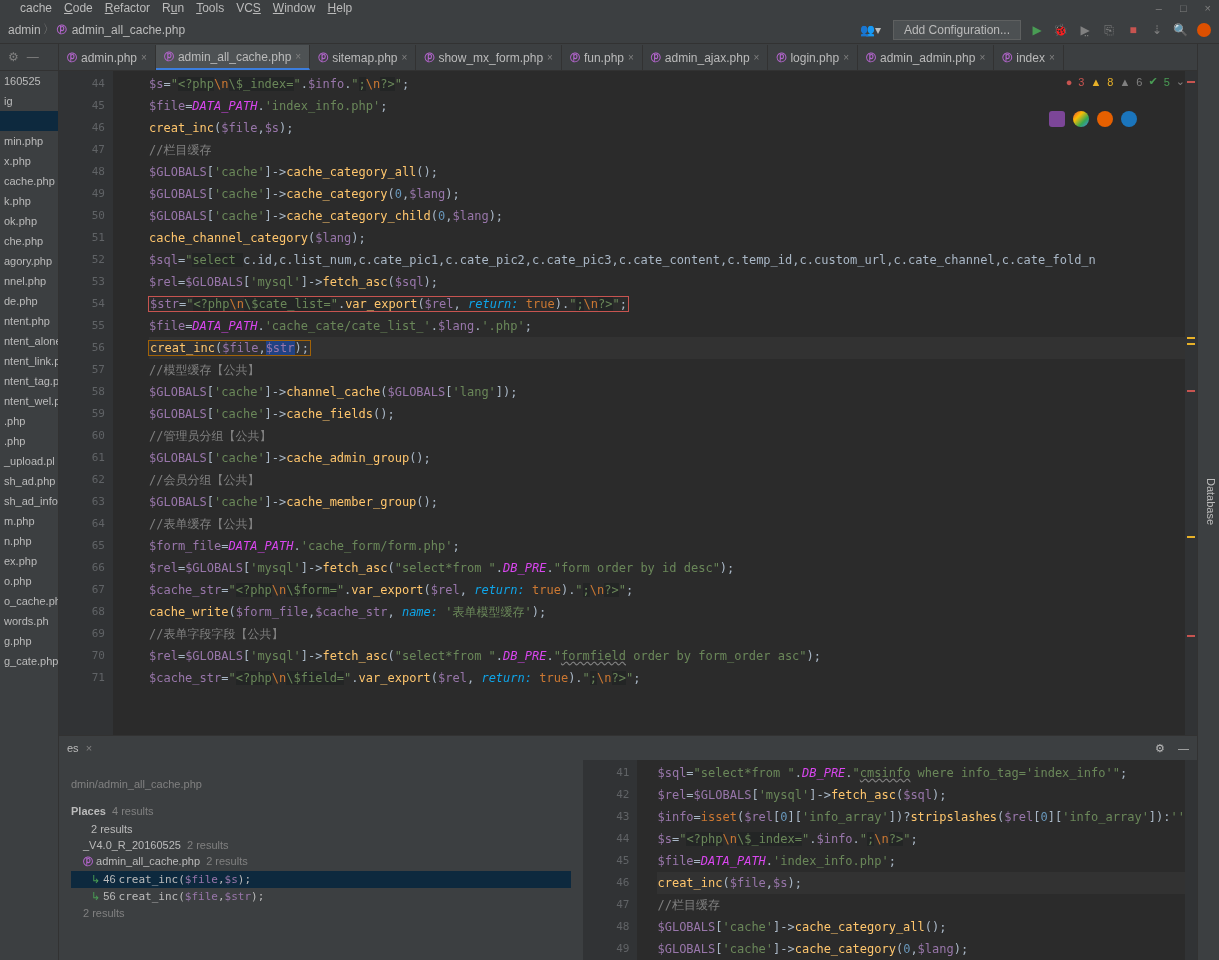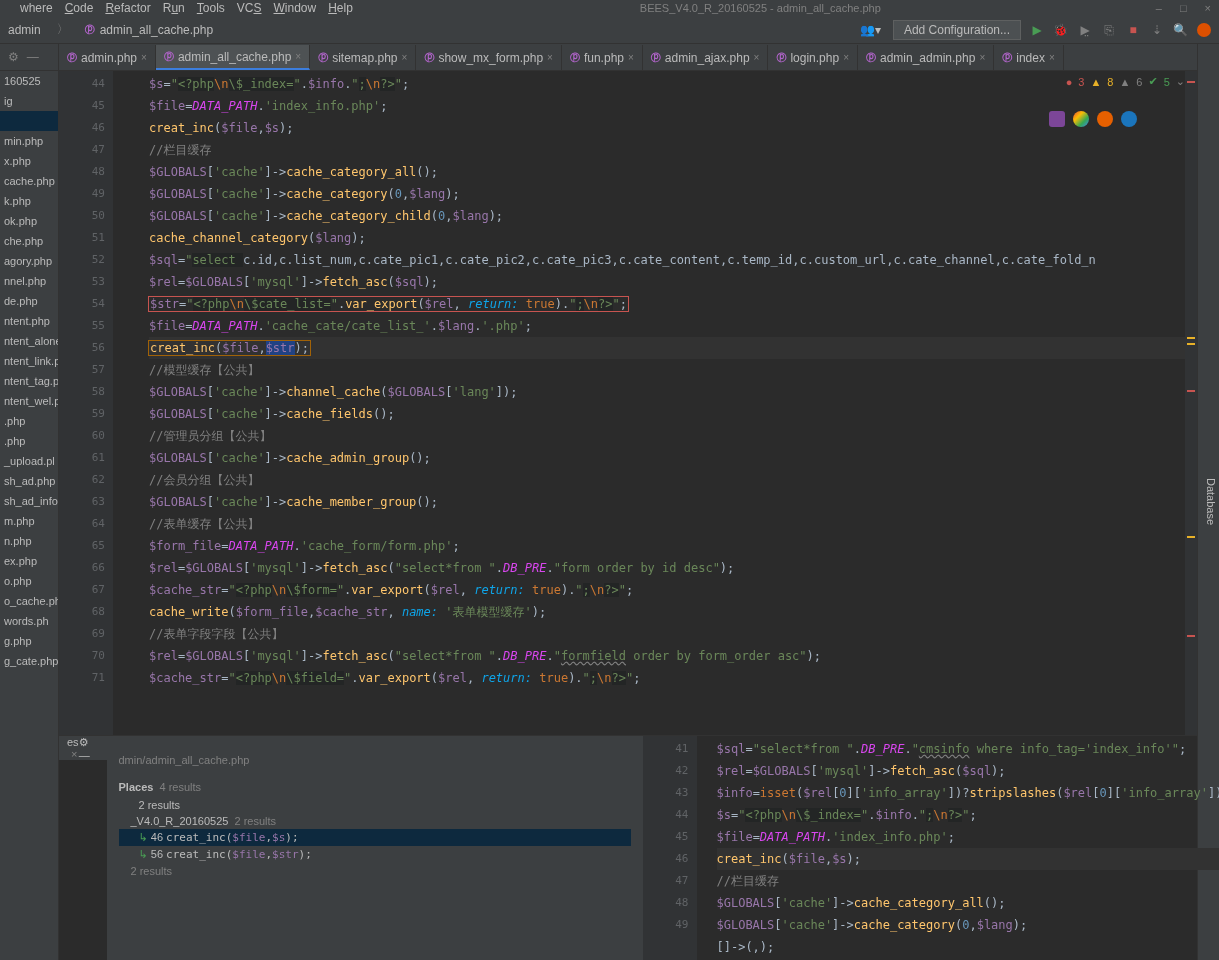--- a/index.html
+++ b/index.html
@@ -4,21 +4,21 @@
 <style>
 * { margin: 0; padding: 0; box-sizing: border-box; }
 body { font-family: "Segoe UI", Arial, sans-serif; background: #2b2b2b; color: #a9b7c6; font-size: 12px; overflow: hidden; width: 1219px; height: 960px; }
 .titlebar { height: 16px; background: #3c3f41; display: flex; align-items: center; padding: 0 8px; justify-content: space-between; color: #808080; font-size: 11px; }
 .titlebar-center { flex: 1; text-align: center; }
 .titlebar-right { display: flex; gap: 18px; }
 .menubar { height: 0; background: #3c3f41; display: flex; align-items: center; padding: 0 6px; gap: 0; position: absolute; top: 0; left: 0; }
 .menubar span { padding: 0 6px; color: #bbbbbb; font-size: 12px; }
 .menubar span u { text-decoration: underline; }
 .toolbar { height: 28px; background: #3c3f41; border-bottom: 1px solid #323232; display: flex; align-items: center; padding: 0 8px; justify-content: space-between; }
-.breadcrumb { display: flex; align-items: center; gap: 14px; color: #bbbbbb; }
+.breadcrumb { display: flex; align-items: center; gap: 0; color: #bbbbbb; }
 .crumb { display: flex; align-items: center; gap: 2px; }
 .crumb-sep { color: #808080; margin: 0 2px; }
 .toolbar-right { display: flex; align-items: center; gap: 8px; }
 .users-icon { color: #bbbbbb; margin-right: 4px; }
 .config-btn { background: #4c5052; border: 1px solid #5e6060; color: #bbbbbb; padding: 2px 10px; font-size: 12px; }
 .tb-icon { color: #808080; width: 16px; height: 16px; display: inline-flex; align-items: center; justify-content: center; }
 .tb-icon.green { color: #499c54; }
 .tb-icon.red { color: #c75450; }
 .tb-icon.accent { background: #dd5000; border-radius: 50%; width: 14px; height: 14px; }
 .main { display: flex; height: calc(100% - 44px); }
@@ -39,21 +39,21 @@
 .code-overlay { position: absolute; top: 4px; right: 12px; display: flex; gap: 6px; align-items: center; font-size: 11px; z-index: 2; }
 .co-err { color: #c75450; }
 .co-warn { color: #e8b128; }
 .co-gray { color: #808080; }
 .co-green { color: #499c54; }
 .code-icons { position: absolute; top: 40px; right: 60px; display: flex; gap: 8px; z-index: 2; }
 .ci { width: 16px; height: 16px; border-radius: 3px; }
 .error-stripe { width: 12px; background: #313335; position: relative; }
 .stripe-mark { position: absolute; right: 2px; width: 8px; height: 2px; }
 .right-sidebar { width: 22px; background: #3c3f41; border-left: 1px solid #323232; writing-mode: vertical-rl; color: #bbbbbb; font-size: 11px; padding: 8px 2px; text-align: center; }
-.bottom-panel { height: 225px; background: #2b2b2b; border-top: 1px solid #323232; display: flex; flex-direction: row; }
+.bottom-panel { height: 225px; background: #2b2b2b; border-top: 1px solid #323232; display: flex; flex-direction: column; }
 .bp-header { height: 24px; background: #3c3f41; display: flex; align-items: center; justify-content: space-between; padding: 0 8px; color: #bbbbbb; font-size: 11px; }
 .bp-body { flex: 1; display: flex; min-height: 0; }
 .bp-left { width: 536px; background: #3c3f41; padding: 8px 12px; font-size: 11px; color: #bbbbbb; overflow: hidden; }
 .bp-left .path { color: #808080; margin-bottom: 15px; margin-top: 10px; }
 .bp-left .places-row { margin-bottom: 4px; }
 .bp-left .places { color: #bbbbbb; font-weight: bold; }
 .bp-left .count { color: #808080; }
 .bp-left .line { padding: 2px 0; padding-left: 12px; }
 .bp-left .inc { padding-left: 20px; }
 .bp-left .code-snippet { font-family: Consolas, monospace; color: #bbbbbb; }
@@ -78,30 +78,29 @@
 .plain { color: #a9b7c6; }
 .lineno { display: block; }
 .line-current { background: #323232; }
 .under { text-decoration: underline wavy #808080; }
 </style>
 </head>
 <body>
 
 <div class="titlebar">
   <div class="menubar" style="position:static;">
-    <span>where</span>
+    <span>cache</span>
     <span><u>C</u>ode</span>
     <span><u>R</u>efactor</span>
     <span>R<u>u</u>n</span>
     <span><u>T</u>ools</span>
     <span>VC<u>S</u></span>
     <span><u>W</u>indow</span>
     <span><u>H</u>elp</span>
   </div>
-  <div class="titlebar-center">BEES_V4.0_R_20160525 - admin_all_cache.php</div>
   <div class="titlebar-right">
     <span>–</span>
     <span>□</span>
     <span>×</span>
   </div>
 </div>
 
 <div class="toolbar">
   <div class="breadcrumb">
     <span class="crumb">
@@ -312,20 +311,21 @@
             <span style="margin-right:10px;">⚙</span>
             <span>—</span>
           </span>
         </div>
         <div class="bp-body">
           <div class="bp-left">
             <div class="path">dmin/admin_all_cache.php</div>
             <div class="places-row"><span class="places">Places</span>&nbsp;&nbsp;<span class="count">4 results</span></div>
             <div class="line inc"><span>2 results</span></div>
             <div class="line"><span>_V4.0_R_20160525</span>&nbsp;&nbsp;<span class="count">2 results</span></div>
+            <div class="line"><span style="color:#b064c9;font-size:10px;font-weight:bold;">ⓟ</span> <span>admin_all_cache.php</span>&nbsp;&nbsp;<span class="count">2 results</span></div>
             <div class="line inc selected-line"><span style="color:#499c54;">↳</span> <span>46</span> <span class="code-snippet">creat_inc(<span class="purple">$file</span>,<span class="purple">$s</span>);</span></div>
             <div class="line inc"><span style="color:#499c54;">↳</span> <span>56</span> <span class="code-snippet">creat_inc(<span class="purple">$file</span>,<span class="purple">$str</span>);</span></div>
             <div class="line"><span class="count">2 results</span></div>
           </div>
           <div class="bp-right">
             <div class="gutter" id="gutter-preview">
                 <span class="lineno">41</span>
                 <span class="lineno">42</span>
                 <span class="lineno">43</span>
                 <span class="lineno">44</span>

